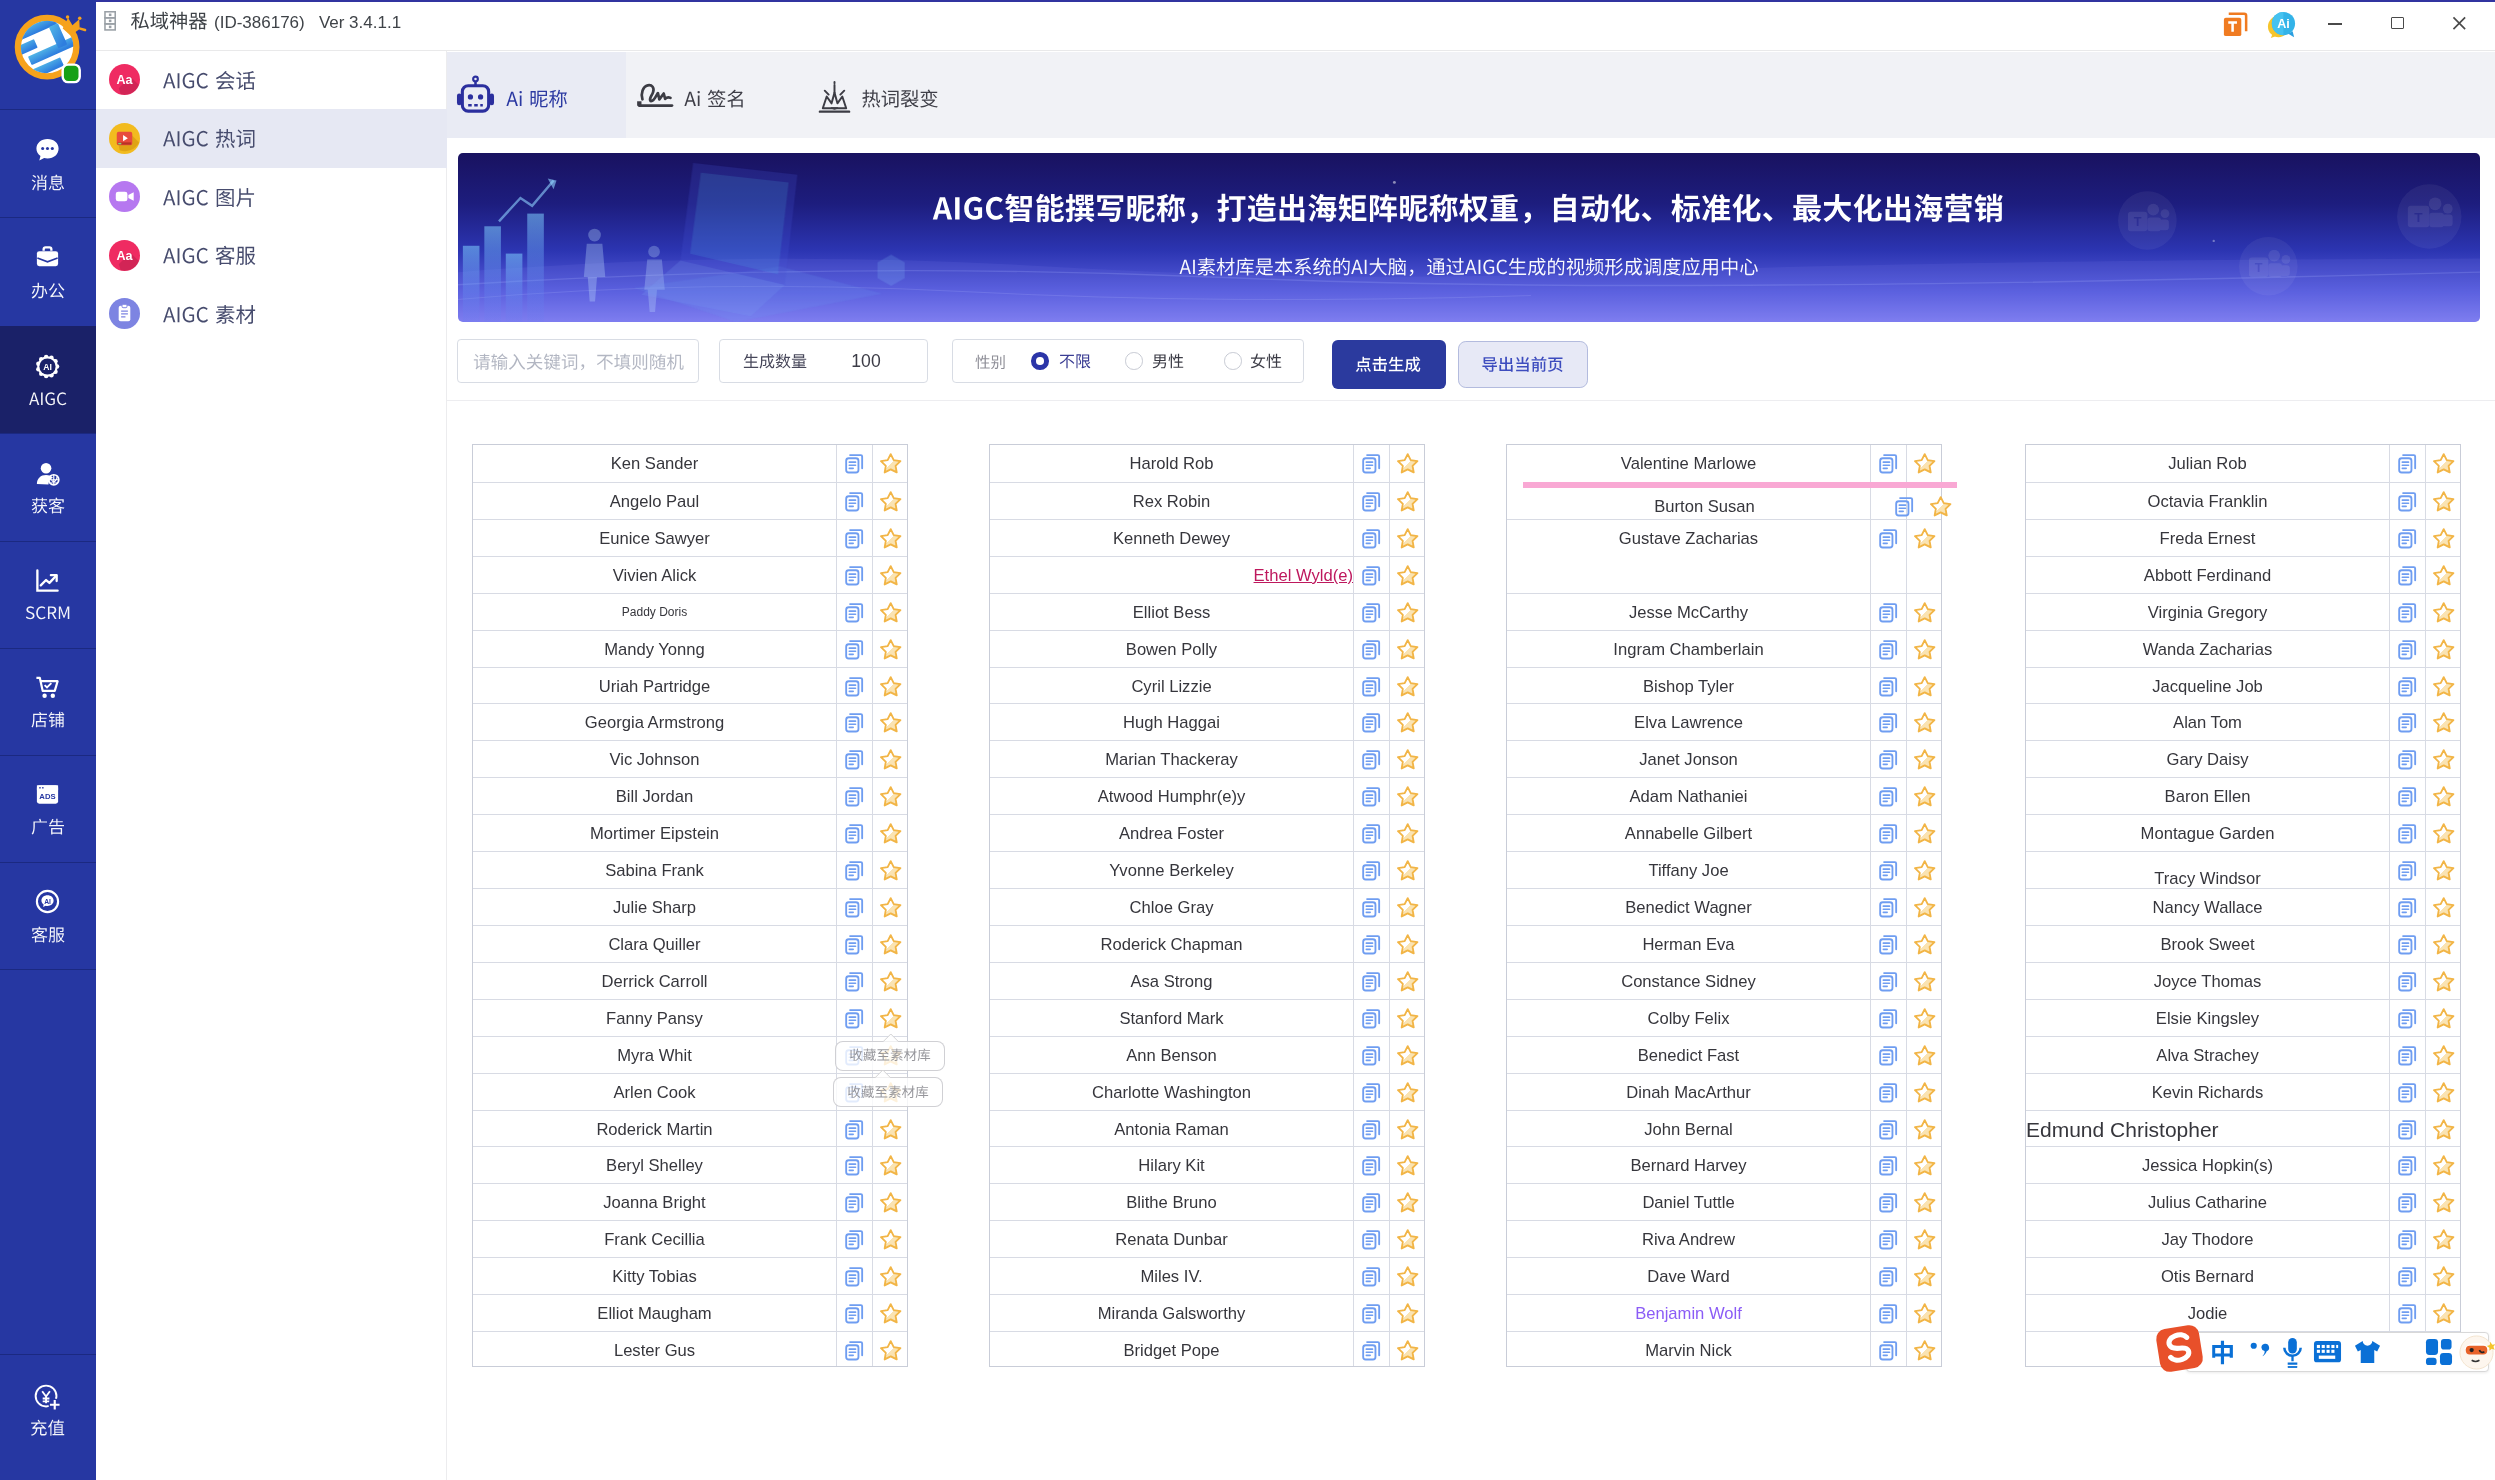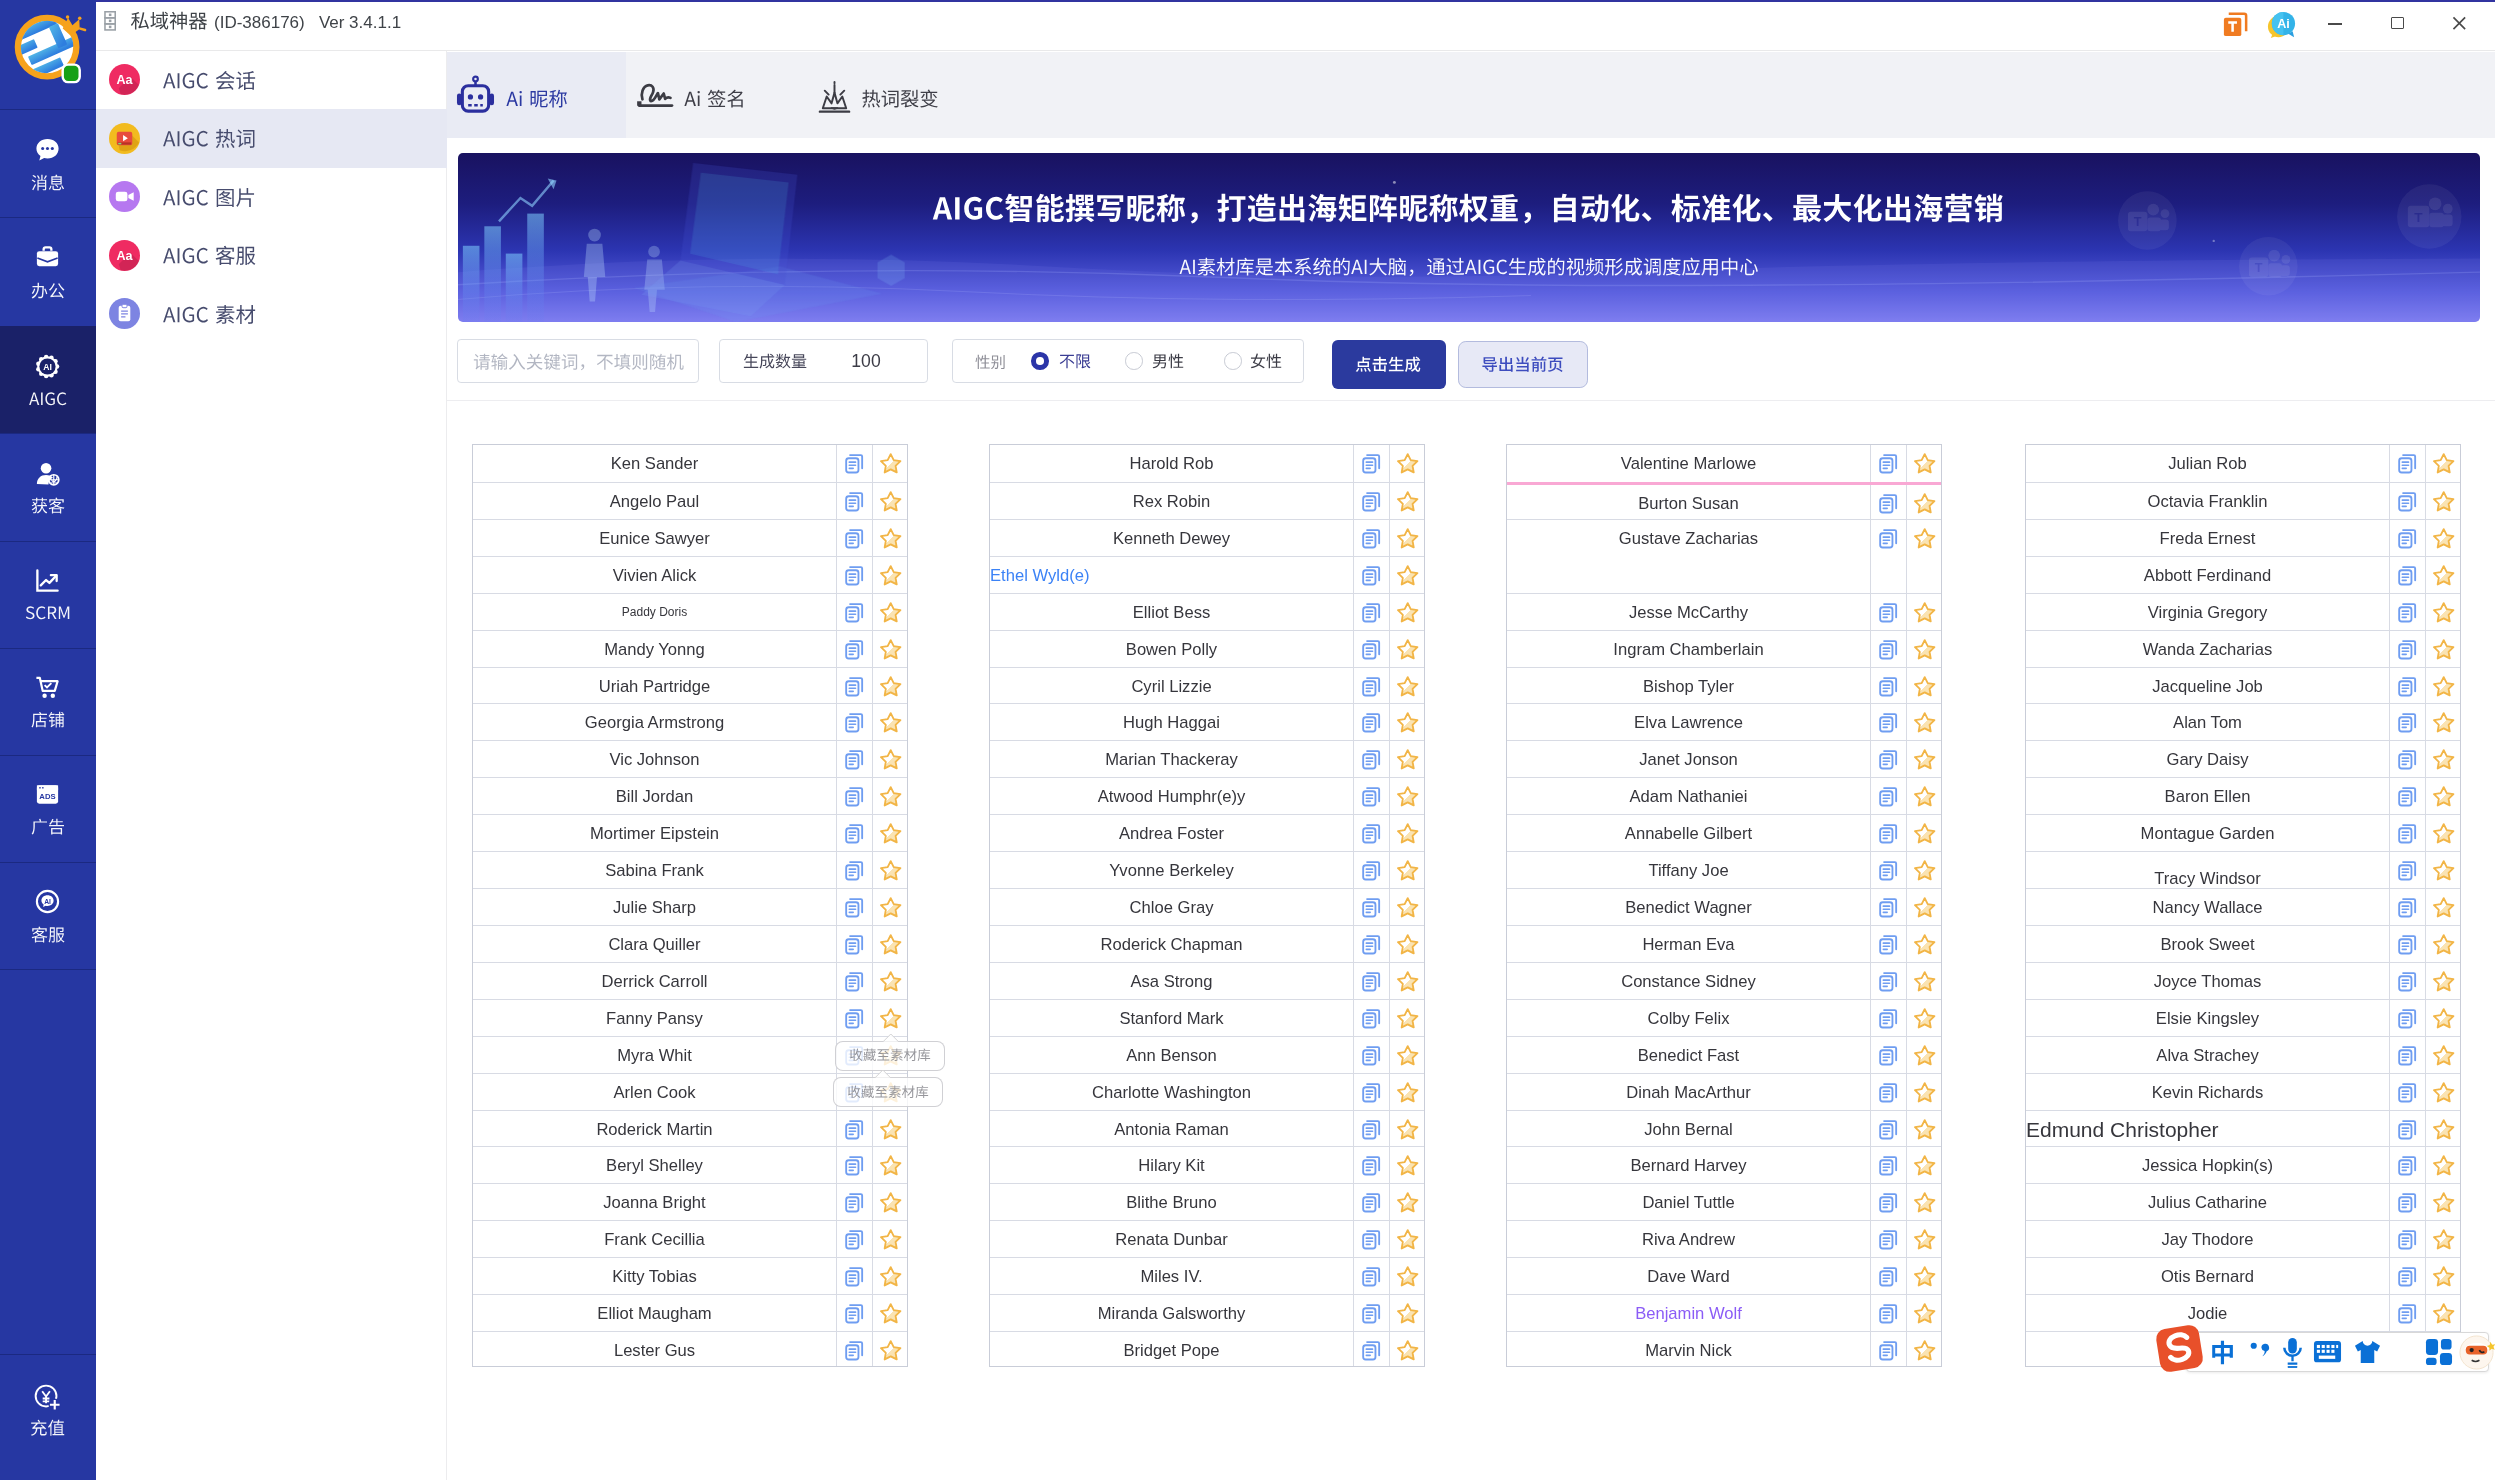--- a/index.html
+++ b/index.html
@@ -626,21 +626,21 @@
     <div style="position:absolute;left:0;top:74px;width:434px;height:37px;border-top:1px solid #d8dbe4;">
       <div style="position:absolute;left:0;top:0;width:363px;height:100%;line-height:37px;text-align:center;font-size:16.6px;color:#36363c;">Kenneth Dewey</div>
       <svg style="position:absolute;left:371px;top:6.7px" width="21.5" height="23.4" viewBox="0 0 22 24">
         <use href="#copyic"></use>
       </svg>
       <svg style="position:absolute;left:406px;top:7.1px" width="23.4" height="22.4" viewBox="0 0 24 23">
         <use href="#staric"></use>
       </svg>
     </div>
     <div style="position:absolute;left:0;top:111px;width:434px;height:37px;border-top:1px solid #d8dbe4;">
-      <div style="position:absolute;left:0;top:0;width:363px;height:100%;line-height:37px;text-align:left;font-size:16.6px;color:#3b82f6;">Ethel Wyld(e)</div>
+      <div style="position:absolute;left:0;top:0;width:363px;height:100%;line-height:37px;text-align:right;font-size:16.6px;color:#be185d;text-decoration:underline;">Ethel Wyld(e)</div>
       <svg style="position:absolute;left:371px;top:6.7px" width="21.5" height="23.4" viewBox="0 0 22 24">
         <use href="#copyic"></use>
       </svg>
       <svg style="position:absolute;left:406px;top:7.1px" width="23.4" height="22.4" viewBox="0 0 24 23">
         <use href="#staric"></use>
       </svg>
     </div>
     <div style="position:absolute;left:0;top:148px;width:434px;height:37px;border-top:1px solid #d8dbe4;">
       <div style="position:absolute;left:0;top:0;width:363px;height:100%;line-height:37px;text-align:center;font-size:16.6px;color:#36363c;">Elliot Bess</div>
       <svg style="position:absolute;left:371px;top:6.7px" width="21.5" height="23.4" viewBox="0 0 22 24">
@@ -836,21 +836,21 @@
     <div style="position:absolute;left:399px;top:0;width:1px;height:100%;background:#d8dbe4;"></div>
     <div style="position:absolute;left:0;top:0px;width:434px;height:37px;">
       <div style="position:absolute;left:0;top:0;width:363px;height:100%;line-height:37px;text-align:center;font-size:16.6px;color:#36363c;">Valentine Marlowe</div>
       <svg style="position:absolute;left:371px;top:6.7px" width="21.5" height="23.4" viewBox="0 0 22 24">
         <use href="#copyic"></use>
       </svg>
       <svg style="position:absolute;left:406px;top:7.1px" width="23.4" height="22.4" viewBox="0 0 24 23">
         <use href="#staric"></use>
       </svg>
     </div>
-    <div style="position:absolute;left:0;top:37px;width:434px;height:37px;border-top:3px solid #f9a8d4;">
+    <div style="position:absolute;left:16px;top:37px;width:434px;height:37px;border-top:6px solid #f9a8d4;">
       <div style="position:absolute;left:0;top:0;width:363px;height:100%;line-height:37px;text-align:center;font-size:16.6px;color:#36363c;">Burton Susan</div>
       <svg style="position:absolute;left:371px;top:6.7px" width="21.5" height="23.4" viewBox="0 0 22 24">
         <use href="#copyic"></use>
       </svg>
       <svg style="position:absolute;left:406px;top:7.1px" width="23.4" height="22.4" viewBox="0 0 24 23">
         <use href="#staric"></use>
       </svg>
     </div>
     <div style="position:absolute;left:0;top:74px;width:434px;height:37px;border-top:1px solid #d8dbe4;">
       <div style="position:absolute;left:0;top:0;width:363px;height:100%;line-height:37px;text-align:center;font-size:16.6px;color:#36363c;">Gustave Zacharias</div>

